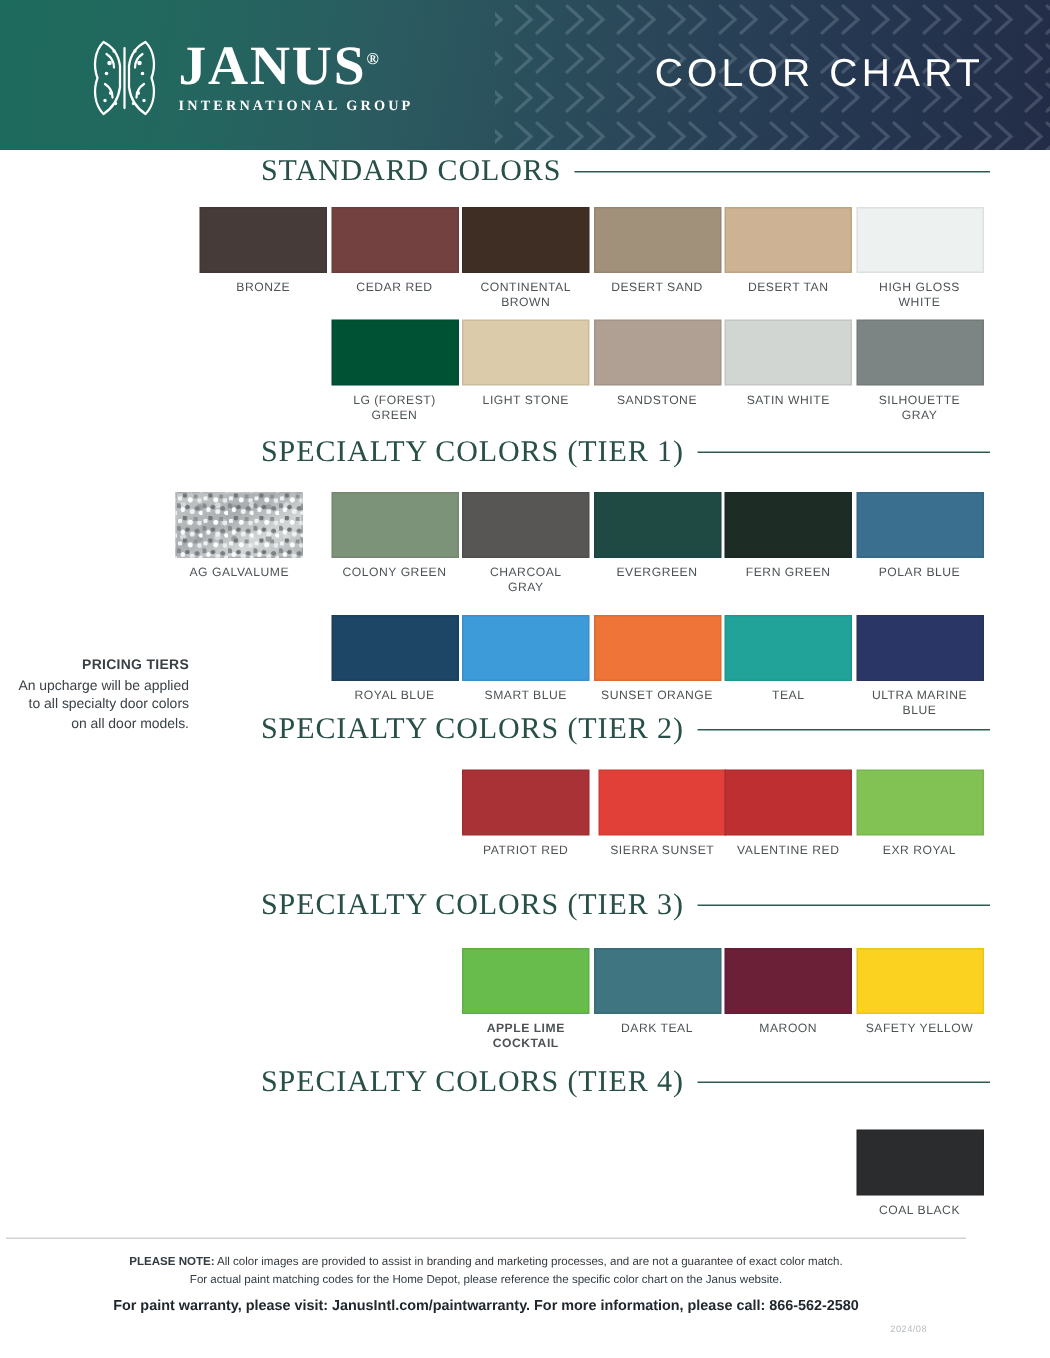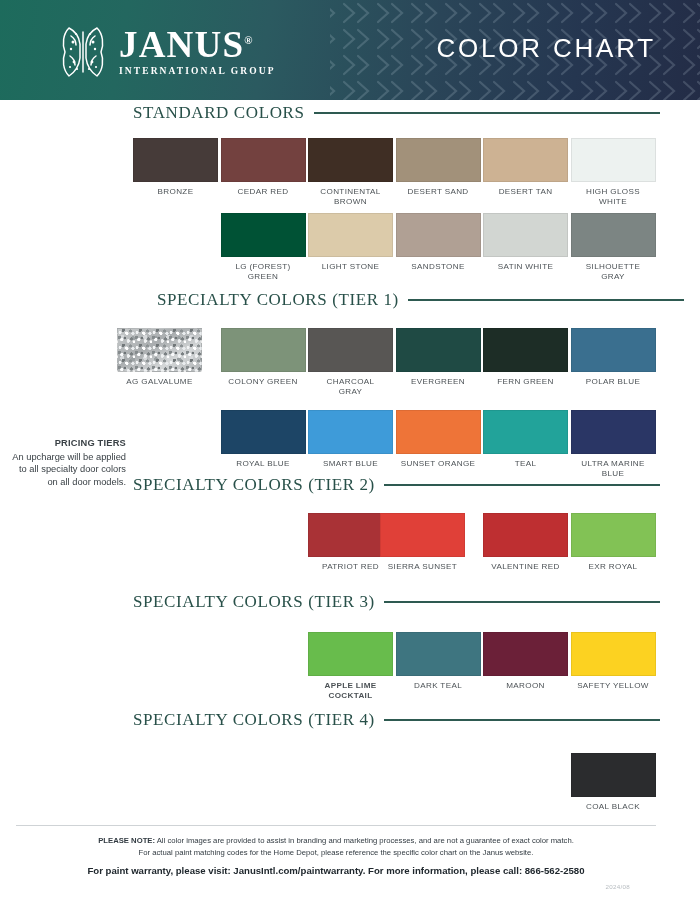--- a/index.html
+++ b/index.html
@@ -57,24 +57,25 @@
 
   .sec-head {
     position: relative;
     margin-left: 133px;
     display: flex; align-items: center; gap: 9px;
     width: 527px;
   }
   .sec-head .txt {
     color: #285049;
     font-family: "Liberation Serif", serif;
-    font-size: 17px;
+    font-size: 20px;
     font-weight: 400;
     letter-spacing: .6px;
     white-space: nowrap;
+    margin-left: 41px;
   }
   .sec-head .rule {
     flex: 1 1 auto; height: 1.6px; background: #2e5a51;
   }
 
   
   .row { position: absolute; left: 0; width: 700px; }
   .sw {
     position: absolute;
     width: 85px;
@@ -118,21 +119,21 @@
   
   .pricing {
     position: absolute; left: 8px; top: 337px; width: 118px;
     text-align: right;
     color: #3a4146;
     font-size: 9.3px; line-height: 12.6px;
   }
   .pricing .ttl { font-weight: 700; letter-spacing:.2px; display:block; margin-bottom:1px; }
 
   
-  .footer { position: absolute; left: 12px; top: 825px; width: 648px; }
+  .footer { position: absolute; left: 0; top: 825px; width: 648px; }
   .foot-rule { width: 640px; margin: 0 auto; height: 1px; background: #cfd3d6; }
   .foot-note {
     margin-top: 9px;
     text-align: center;
     font-size: 7.7px;
     line-height: 11.5px;
     color: #313a41;
     padding: 0 36px;
   }
   .foot-note b { font-weight: 700; }
@@ -257,21 +258,21 @@
               <div class="chip" style="background: rgb(210, 214, 210);"></div>
               <div class="cap">SATIN WHITE</div>
             </div>
             <div class="sw" style="left: 570.5px;">
               <div class="chip" style="background: rgb(124, 133, 131);"></div>
               <div class="cap">SILHOUETTE
 GRAY</div>
             </div>
           </div>
         </div>
-        <div class="section" style="top: 190px; padding-left: 24px;">
+        <div class="section" style="top: 190px;">
           <div class="sec-head">
             <div class="txt">SPECIALTY COLORS (TIER 1)</div>
             <div class="rule" style="background: rgb(46, 90, 81);"></div>
           </div>
           <div class="row" style="top: 38px;">
             <div class="sw" style="left: 117px;">
               <div class="chip galv"></div>
               <div class="cap">AG GALVALUME</div>
             </div>
             <div class="sw" style="left: 220.5px;">
@@ -323,21 +324,21 @@
         <div class="section" style="top: 375px;">
           <div class="sec-head">
             <div class="txt">SPECIALTY COLORS (TIER 2)</div>
             <div class="rule" style="background: rgb(46, 90, 81);"></div>
           </div>
           <div class="row" style="top: 38px;">
             <div class="sw" style="left: 308px;">
               <div class="chip" style="background: rgb(169, 50, 54);"></div>
               <div class="cap">PATRIOT RED</div>
             </div>
-            <div class="sw" style="left: 380px;">
+            <div class="sw" style="left: 399px;">
               <div class="chip" style="background: rgb(224, 64, 56);"></div>
               <div class="cap">SIERRA SUNSET</div>
             </div>
             <div class="sw" style="left: 483px;">
               <div class="chip" style="background: rgb(190, 47, 49);"></div>
               <div class="cap">VALENTINE RED</div>
             </div>
             <div class="sw" style="left: 570.5px;">
               <div class="chip" style="background: rgb(130, 194, 85);"></div>
               <div class="cap">EXR ROYAL</div>

